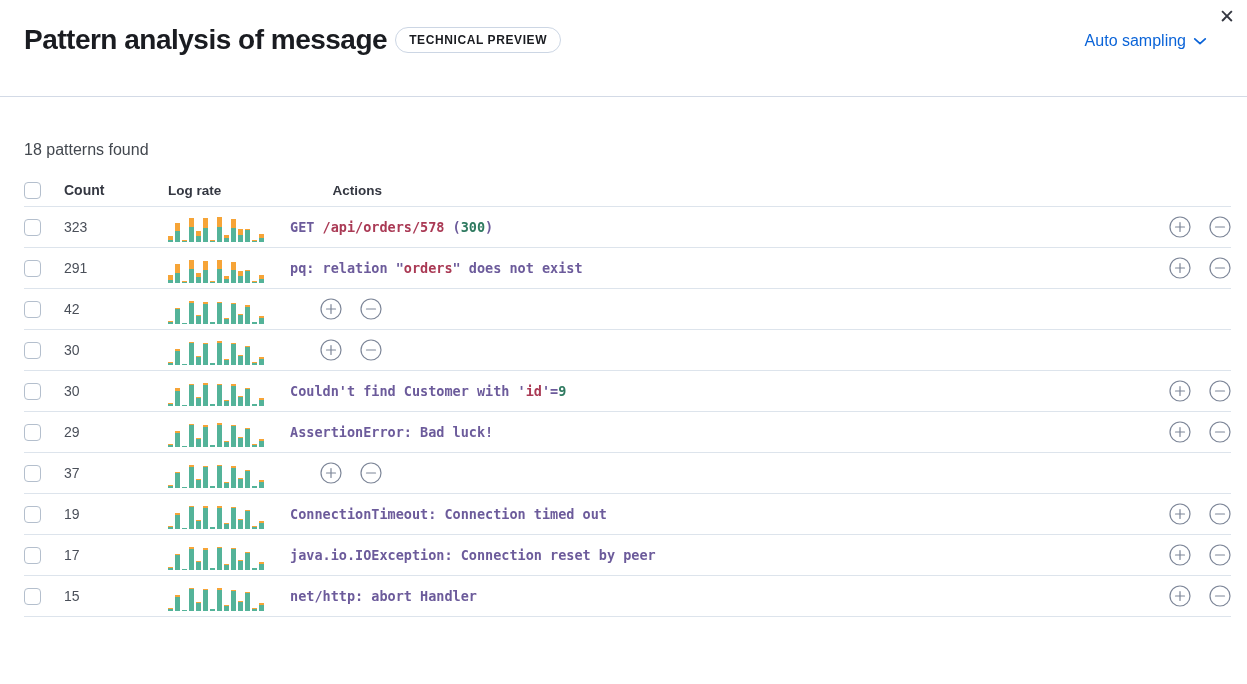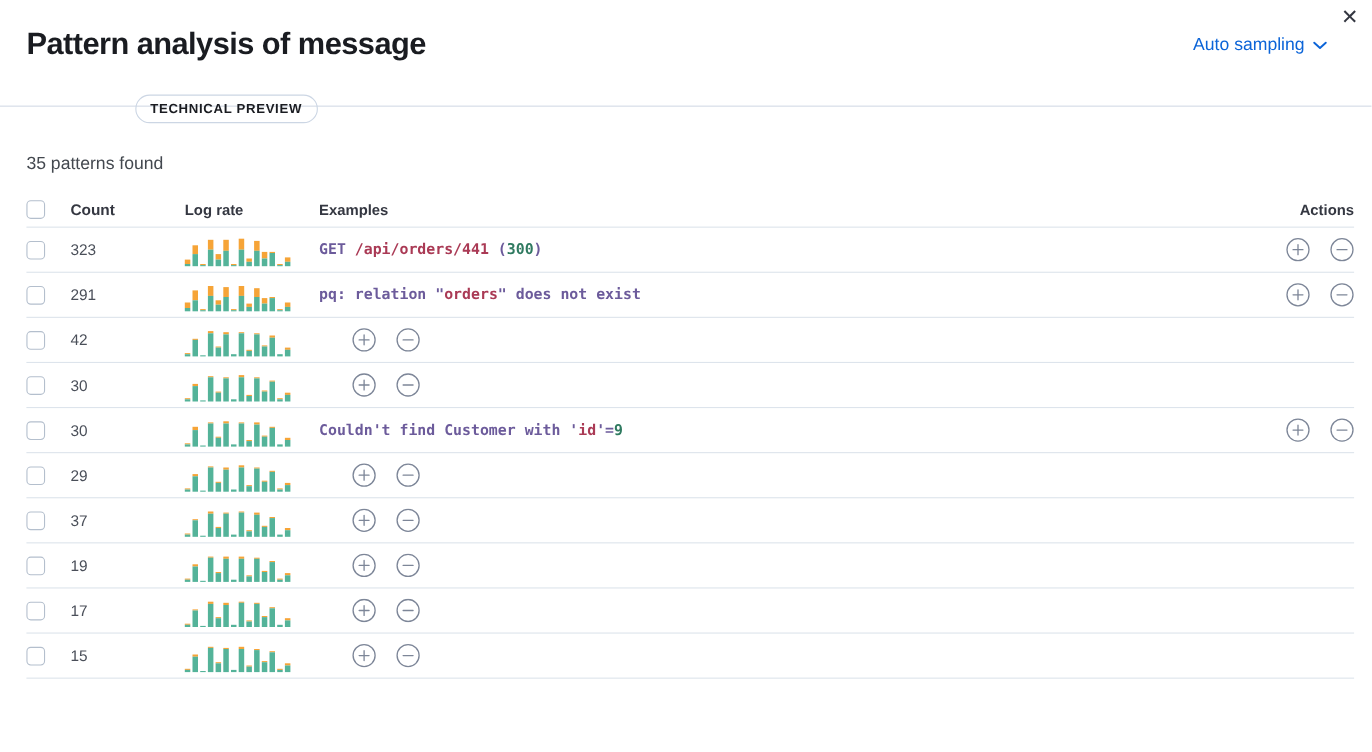--- a/index.html
+++ b/index.html
@@ -3,21 +3,21 @@
 <meta charset="utf-8">
 <style>
   * { margin:0; padding:0; box-sizing:border-box; }
   html,body { width:1247px; height:684px; background:#fff; overflow:hidden;
     font-family:"Liberation Sans", sans-serif; color:#343741; }
   .flyout { position:relative; width:1247px; height:684px; background:#fff; }
 
   
   .flyout-header { position:relative; padding:24px 40px 0 24px; height:97px;
     border-bottom:1px solid #d3dae6; display:flex; align-items:flex-start; }
-  .title-wrap { display:flex; align-items:center; gap:30px;flex-direction:column; }
+  .title-wrap { display:flex; align-items:center; gap:8px; }
   .page-title { font-size:28px; font-weight:700; color:#1a1c21; letter-spacing:-0.5px; }
   .badge { border:1px solid #ccd6e4; border-radius:15px; padding:5px 13px;
     font-size:12px; font-weight:700; color:#1a1c21; letter-spacing:0.05em; white-space:nowrap; }
   .sampling { position:absolute; right:40px; top:32px; display:flex; align-items:center; gap:7px;
     color:#0b64d8; font-size:16px; cursor:pointer; }
   .close-btn { position:absolute; right:6px; top:2px; width:28px; height:28px;
     display:flex; align-items:center; justify-content:center; cursor:pointer;
     color:#343741; font-size:19px; line-height:1; background:none; border:none; }
 
   
@@ -71,30 +71,29 @@
     <div class="sampling">
       <span>Auto sampling</span>
       <svg width="14" height="14" viewBox="0 0 16 16">
         <path d="M2 5.5 L8 11 L14 5.5" fill="none" stroke="#0b64d8" stroke-width="2" stroke-linecap="round" stroke-linejoin="round"></path>
       </svg>
     </div>
     <button class="close-btn">✕</button>
   </div>
 
   <div class="body">
-    <div class="summary">35 patterns found</div>
+    <div class="summary">18 patterns found</div>
 
     <div class="tbl">
       <div class="tr head">
         <div class="c-check">
             <div class="checkbox"></div>
           </div>
         <div class="c-count" style="font-weight:700;color:#343741;">Count</div>
         <div class="c-rate">Log rate</div>
-        <div class="c-ex">Examples</div>
         <div class="c-act">Actions</div>
       </div>
       <div id="rows-container">
   <div class="tr">
     <div class="c-check">
               <div class="checkbox"></div>
             </div>
     <div class="c-count">323</div>
     <div class="c-rate">
               <div class="spark">
@@ -149,21 +148,21 @@
                 <div class="bar">
                   <div class="o" style="height: 1px;"></div>
                   <div class="t" style="height: 1px;"></div>
                 </div>
                 <div class="bar">
                   <div class="o" style="height: 4px;"></div>
                   <div class="t" style="height: 4px;"></div>
                 </div>
               </div>
             </div>
-    <div class="c-ex code"><span class="tok-purple">GET </span><span class="tok-red">/api/orders/441</span><span class="tok-purple"> (</span><span class="tok-green">300</span><span class="tok-purple">)</span></div>
+    <div class="c-ex code"><span class="tok-purple">GET </span><span class="tok-red">/api/orders/578</span><span class="tok-purple"> (</span><span class="tok-green">300</span><span class="tok-purple">)</span></div>
     <div class="c-act">
       <svg class="act-icon" viewBox="0 0 22 22">
         <circle cx="11" cy="11" r="10" fill="none" stroke="currentColor" stroke-width="1.2"></circle>
         <path d="M11 6.5 V15.5 M6.5 11 H15.5" stroke="currentColor" stroke-width="1.2" stroke-linecap="round"></path>
       </svg>
       <svg class="act-icon" viewBox="0 0 22 22">
         <circle cx="11" cy="11" r="10" fill="none" stroke="currentColor" stroke-width="1.2"></circle>
         <path d="M6.5 11 H15.5" stroke="currentColor" stroke-width="1.2" stroke-linecap="round"></path>
       </svg>
     </div>
@@ -527,20 +526,21 @@
                 <div class="bar">
                   <div class="o" style="height: 1px;"></div>
                   <div class="t" style="height: 2px;"></div>
                 </div>
                 <div class="bar">
                   <div class="o" style="height: 2px;"></div>
                   <div class="t" style="height: 6px;"></div>
                 </div>
               </div>
             </div>
+    <div class="c-ex code"><span class="tok-purple">AssertionError: Bad luck!</span></div>
     <div class="c-act">
       <svg class="act-icon" viewBox="0 0 22 22">
         <circle cx="11" cy="11" r="10" fill="none" stroke="currentColor" stroke-width="1.2"></circle>
         <path d="M11 6.5 V15.5 M6.5 11 H15.5" stroke="currentColor" stroke-width="1.2" stroke-linecap="round"></path>
       </svg>
       <svg class="act-icon" viewBox="0 0 22 22">
         <circle cx="11" cy="11" r="10" fill="none" stroke="currentColor" stroke-width="1.2"></circle>
         <path d="M6.5 11 H15.5" stroke="currentColor" stroke-width="1.2" stroke-linecap="round"></path>
       </svg>
     </div>
@@ -676,20 +676,21 @@
                 <div class="bar">
                   <div class="o" style="height: 1px;"></div>
                   <div class="t" style="height: 2px;"></div>
                 </div>
                 <div class="bar">
                   <div class="o" style="height: 2px;"></div>
                   <div class="t" style="height: 6px;"></div>
                 </div>
               </div>
             </div>
+    <div class="c-ex code"><span class="tok-purple">ConnectionTimeout: Connection timed out</span></div>
     <div class="c-act">
       <svg class="act-icon" viewBox="0 0 22 22">
         <circle cx="11" cy="11" r="10" fill="none" stroke="currentColor" stroke-width="1.2"></circle>
         <path d="M11 6.5 V15.5 M6.5 11 H15.5" stroke="currentColor" stroke-width="1.2" stroke-linecap="round"></path>
       </svg>
       <svg class="act-icon" viewBox="0 0 22 22">
         <circle cx="11" cy="11" r="10" fill="none" stroke="currentColor" stroke-width="1.2"></circle>
         <path d="M6.5 11 H15.5" stroke="currentColor" stroke-width="1.2" stroke-linecap="round"></path>
       </svg>
     </div>
@@ -750,20 +751,21 @@
                 </div>
                 <div class="bar">
                   <div class="t" style="height: 2px;"></div>
                 </div>
                 <div class="bar">
                   <div class="o" style="height: 2px;"></div>
                   <div class="t" style="height: 6px;"></div>
                 </div>
               </div>
             </div>
+    <div class="c-ex code"><span class="tok-purple">java.io.IOException: Connection reset by peer</span></div>
     <div class="c-act">
       <svg class="act-icon" viewBox="0 0 22 22">
         <circle cx="11" cy="11" r="10" fill="none" stroke="currentColor" stroke-width="1.2"></circle>
         <path d="M11 6.5 V15.5 M6.5 11 H15.5" stroke="currentColor" stroke-width="1.2" stroke-linecap="round"></path>
       </svg>
       <svg class="act-icon" viewBox="0 0 22 22">
         <circle cx="11" cy="11" r="10" fill="none" stroke="currentColor" stroke-width="1.2"></circle>
         <path d="M6.5 11 H15.5" stroke="currentColor" stroke-width="1.2" stroke-linecap="round"></path>
       </svg>
     </div>
@@ -825,20 +827,21 @@
                 <div class="bar">
                   <div class="o" style="height: 1px;"></div>
                   <div class="t" style="height: 2px;"></div>
                 </div>
                 <div class="bar">
                   <div class="o" style="height: 2px;"></div>
                   <div class="t" style="height: 6px;"></div>
                 </div>
               </div>
             </div>
+    <div class="c-ex code"><span class="tok-purple">net/http: abort Handler</span></div>
     <div class="c-act">
       <svg class="act-icon" viewBox="0 0 22 22">
         <circle cx="11" cy="11" r="10" fill="none" stroke="currentColor" stroke-width="1.2"></circle>
         <path d="M11 6.5 V15.5 M6.5 11 H15.5" stroke="currentColor" stroke-width="1.2" stroke-linecap="round"></path>
       </svg>
       <svg class="act-icon" viewBox="0 0 22 22">
         <circle cx="11" cy="11" r="10" fill="none" stroke="currentColor" stroke-width="1.2"></circle>
         <path d="M6.5 11 H15.5" stroke="currentColor" stroke-width="1.2" stroke-linecap="round"></path>
       </svg>
     </div>

